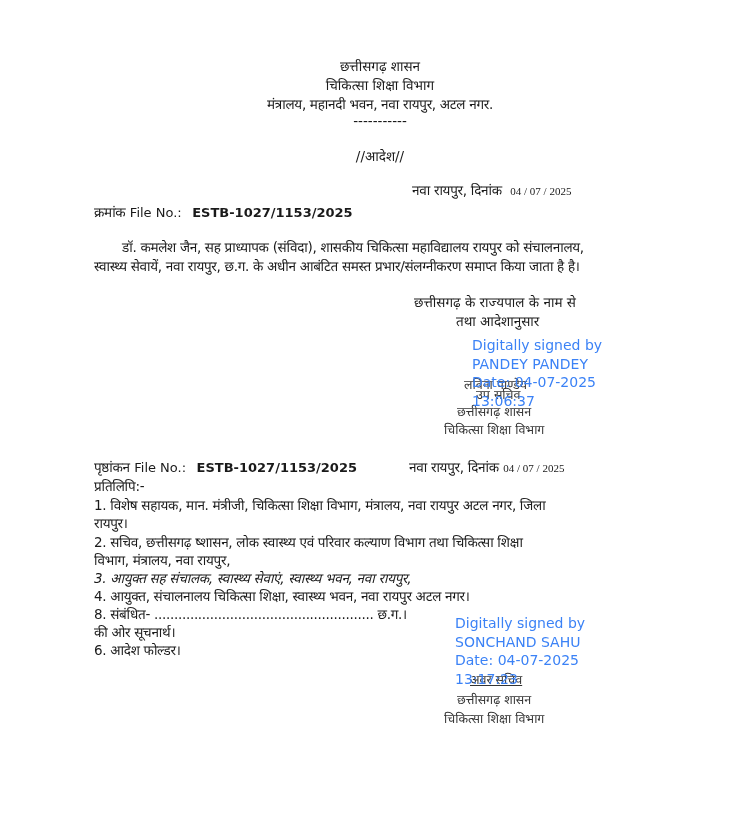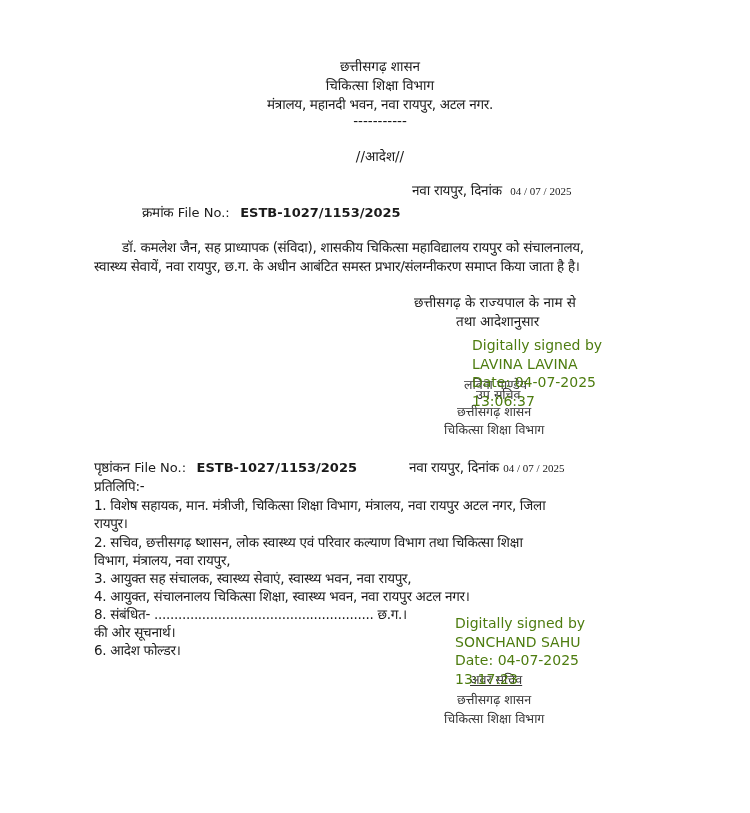--- a/index.html
+++ b/index.html
@@ -17,21 +17,21 @@
     }
     .abs { position: absolute; white-space: nowrap; }
     .hi { font-family: "DejaVu Sans", "Liberation Sans", sans-serif; font-size: 13.5px; }
     .narrow { letter-spacing: -0.3px; }
     .center { text-align: center; }
     .bold-latin { font-family: "DejaVu Sans", sans-serif; font-weight: bold; font-size: 13px; }
     .sig {
       font-family: "DejaVu Sans", sans-serif;
       font-size: 14px;
       line-height: 18.5px;
-      color: #4d7c0f;
+      color: #3b82f6;
     }
     .sig-under {
       font-family: "DejaVu Sans", sans-serif;
       font-size: 12.5px;
       color: #333;
     }
     .numeric { font-family: "Liberation Serif", serif; font-size: 11px; }
   </style>
 </head>
 <body>
@@ -40,61 +40,61 @@
 <div class="abs hi center" style="left:230px; top:76px; width:300px;">चिकित्सा शिक्षा विभाग</div>
 <div class="abs hi center narrow" style="left:230px; top:95px; width:300px;">मंत्रालय, महानदी भवन, नवा रायपुर, अटल नगर.</div>
 <div class="abs hi center" style="left:230px; top:113px; width:300px;">-----------</div>
 <div class="abs hi center" style="left:230px; top:147px; width:300px;">//आदेश//</div>
 
 <div class="abs" style="left:412px; top:181px;">
   <span class="hi narrow">नवा रायपुर, दिनांक</span>
   <span class="numeric" style="margin-left:4px;">04  / 07 / 2025</span>
 </div>
 
-<div class="abs" style="left:94px; top:203px;margin-left:48px;">
+<div class="abs" style="left:94px; top:203px;">
   <span class="hi narrow">क्रमांक</span>
   <span class="bold-latin" style="font-weight:normal;">File No.:</span>
   <span class="bold-latin" style="margin-left:6px;">ESTB-1027/1153/2025</span>
 </div>
 
 <div class="abs hi narrow" style="left:122px; top:238px;">डॉ. कमलेश जैन, सह प्राध्यापक (संविदा), शासकीय चिकित्सा महाविद्यालय रायपुर को संचालनालय,</div>
 <div class="abs hi narrow" style="left:94px; top:257px;">स्वास्थ्य सेवायें, नवा रायपुर, छ.ग. के अधीन आबंटित समस्त प्रभार/संलग्नीकरण समाप्त किया जाता है  है।</div>
 
 <div class="abs hi" style="left:414px; top:293px;">छत्तीसगढ़ के राज्यपाल के नाम से</div>
 <div class="abs hi" style="left:456px; top:312px;">तथा आदेशानुसार</div>
 
 <div class="abs sig-under" style="left:464px; top:376px;">लविना पाण्डेय</div>
 <div class="abs sig-under" style="left:476px; top:386px;">उप सचिव</div>
 <div class="abs sig-under" style="left:457px; top:403px;">छत्तीसगढ़ शासन</div>
 <div class="abs sig-under" style="left:444px; top:421px;">चिकित्सा शिक्षा विभाग</div>
 
 <div class="abs sig" style="left:472px; top:336px;">
   <div>Digitally signed by</div>
-  <div>LAVINA LAVINA</div>
+  <div>PANDEY PANDEY</div>
   <div>Date: 04-07-2025</div>
   <div>13:06:37</div>
 </div>
 
 <div class="abs" style="left:94px; top:458px;">
   <span class="hi narrow">पृष्ठांकन</span>
   <span class="bold-latin" style="font-weight:normal;">File No.:</span>
   <span class="bold-latin" style="margin-left:6px;">ESTB-1027/1153/2025</span>
 </div>
 <div class="abs" style="left:409px; top:458px;">
   <span class="hi narrow">नवा रायपुर, दिनांक</span>
   <span class="numeric">04  / 07 / 2025</span>
 </div>
 
 <div class="abs hi narrow" style="left:94px; top:477px;">प्रतिलिपि:-</div>
 
 <div class="abs hi narrow" style="left:94px; top:496px;">1. विशेष सहायक, मान. मंत्रीजी, चिकित्सा शिक्षा विभाग, मंत्रालय, नवा रायपुर अटल नगर, जिला</div>
 <div class="abs hi narrow" style="left:94px; top:514px;">रायपुर।</div>
 <div class="abs hi narrow" style="left:94px; top:533px;">2. सचिव, छत्तीसगढ़ ष्शासन, लोक स्वास्थ्य एवं परिवार कल्याण विभाग तथा चिकित्सा शिक्षा</div>
 <div class="abs hi narrow" style="left:94px; top:551px;"> विभाग, मंत्रालय, नवा रायपुर,</div>
-<div class="abs hi narrow" style="left:94px; top:569px;">3. आयुक्त सह संचालक, स्वास्थ्य सेवाएं, स्वास्थ्य भवन, नवा रायपुर,</div>
+<div class="abs hi narrow" style="left:94px; top:569px;font-style:italic;">3. आयुक्त सह संचालक, स्वास्थ्य सेवाएं, स्वास्थ्य भवन, नवा रायपुर,</div>
 <div class="abs hi narrow" style="left:94px; top:587px;">4. आयुक्त, संचालनालय चिकित्सा शिक्षा, स्वास्थ्य भवन, नवा रायपुर अटल नगर।</div>
 <div class="abs hi narrow" style="left:94px; top:605px;">8. संबंधित- ....................................................... छ.ग.।</div>
 <div class="abs hi narrow" style="left:94px; top:623px;">की ओर सूचनार्थ।</div>
 <div class="abs hi narrow" style="left:94px; top:641px;">6. आदेश फोल्डर।</div>
 
 <div class="abs sig-under" style="left:470px; top:671px;text-decoration:underline;">अवर सचिव</div>
 <div class="abs sig-under" style="left:457px; top:691px;">छत्तीसगढ़ शासन</div>
 <div class="abs sig-under" style="left:444px; top:710px;">चिकित्सा शिक्षा विभाग</div>
 
 <div class="abs sig" style="left:455px; top:614px;">

